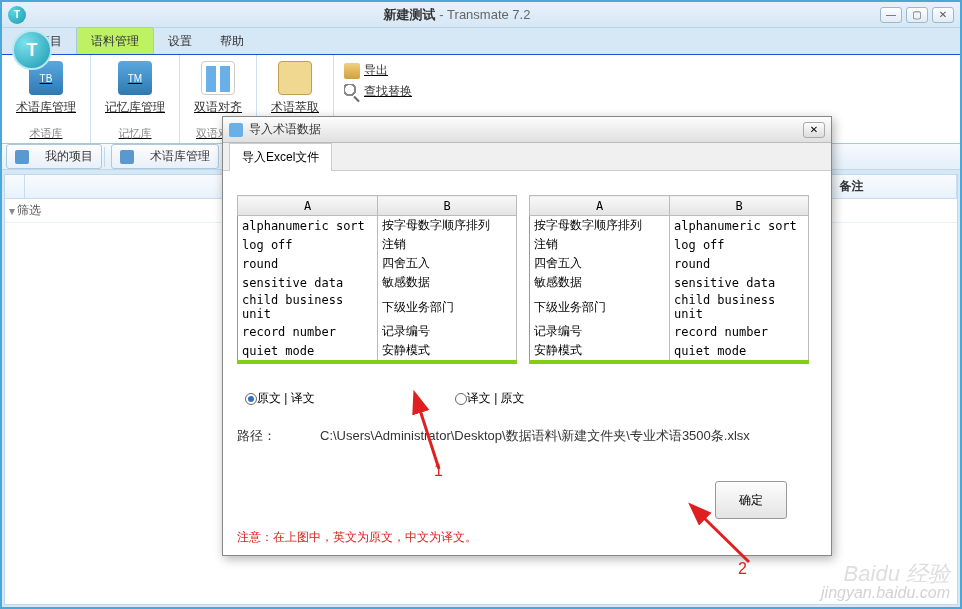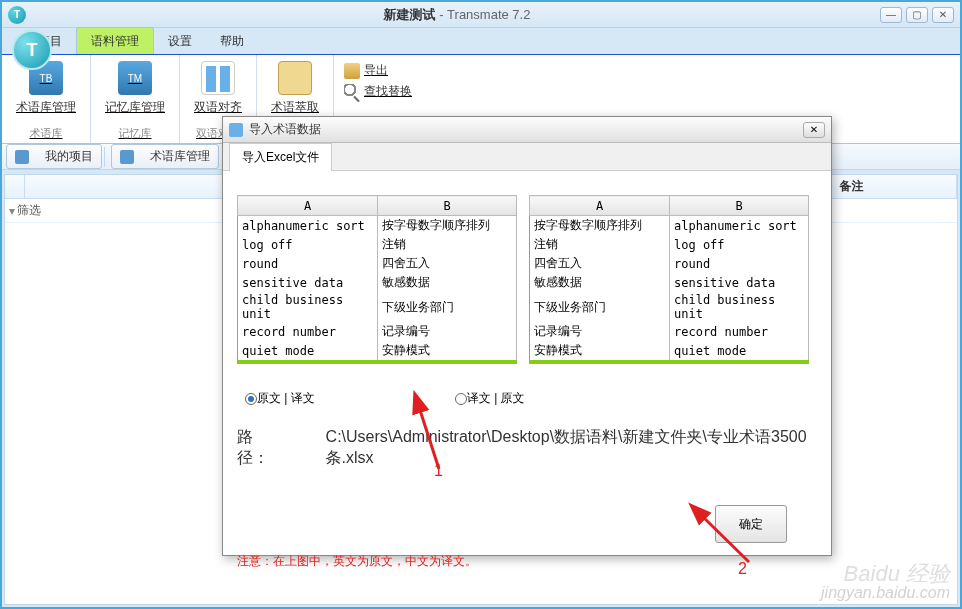--- a/index.html
+++ b/index.html
@@ -76,21 +76,21 @@
 .data-table th { background: linear-gradient(#f8f8f8, #e4e4e4); border: 1px solid #bbb; height: 20px; font-weight: normal; text-align: center; }
 .data-table td { border-right: 1px solid #bbb; padding: 1px 4px; height: 17px; }
 .data-table .col-a { width: 140px; }
 .data-table tbody tr:last-child td { border-bottom: 4px solid #84cc16; }
 
 .radio-row { display: flex; gap: 140px; margin-top: 26px; padding-left: 8px; }
 .radio-opt { display: flex; align-items: center; font-size: 12px; cursor: pointer; }
 .radio-dot { width: 12px; height: 12px; border: 1px solid #666; border-radius: 50%; display: inline-flex; align-items: center; justify-content: center; }
 .radio-dot.checked::after { content: ""; width: 6px; height: 6px; background: #3070c0; border-radius: 50%; }
 
-.path-row { margin-top: 20px; font-size: 16px; display: flex; gap: 44px; }
+.path-row { margin-top: 20px; font-size: 13px; display: flex; gap: 44px; }
 .path-label { color: #333; }
 .path-value { color: #333; font-family: SimSun, Arial; }
 
 .ok-row { display: flex; justify-content: flex-end; margin-top: 36px; padding-right: 30px; }
 .ok-btn { width: 72px; height: 38px; background: linear-gradient(#fdfdfd, #e4e4e4); border: 1px solid #999; border-radius: 3px; font-size: 12px; cursor: pointer; }
 
 .note-row { margin-top: 10px; color: #e02020; font-size: 12px; }
 
 
 .arrow { position: absolute; pointer-events: none; }

